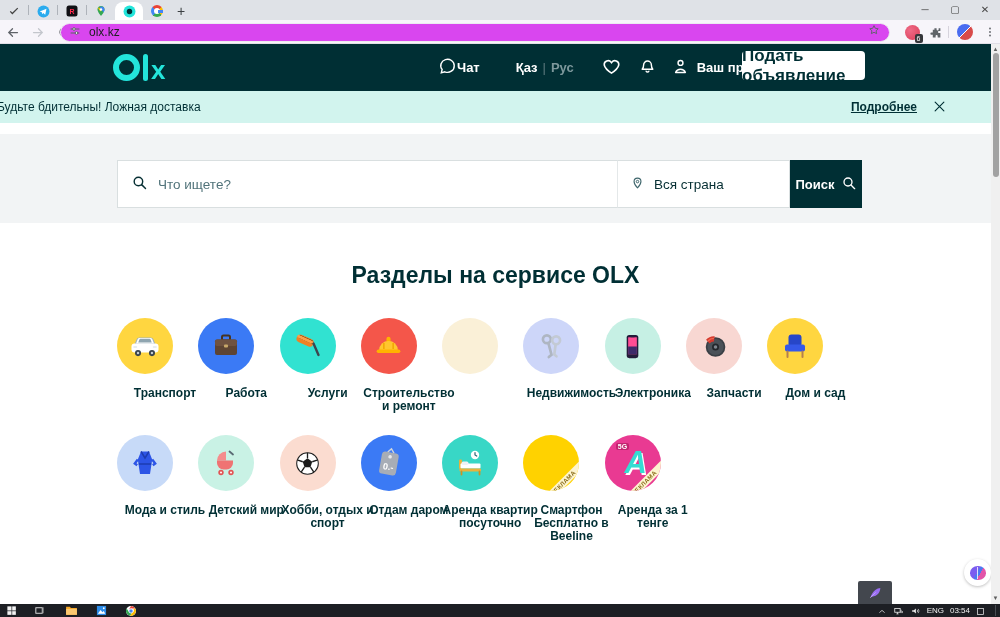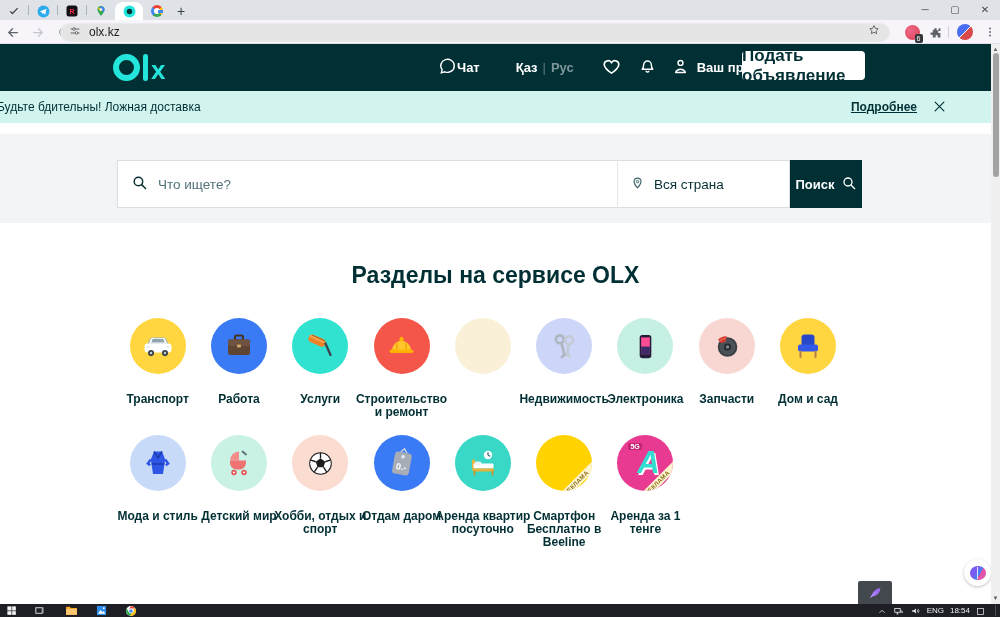--- a/index.html
+++ b/index.html
@@ -11,21 +11,21 @@
   .tab{width:28px;height:18px;margin-top:2px;display:flex;align-items:center;justify-content:center;position:relative;}
   .tab.active{background:#fff;border-radius:8px 8px 0 0;}
   .tab .fav{display:flex;align-items:center;justify-content:center;}
   .tab-sep{width:1px;height:10px;background:#aeb3ba;}
   .newtab{width:20px;height:18px;margin-top:2px;display:flex;align-items:center;justify-content:center;
     color:#3c4043;font-size:14px;line-height:1;}
   .win-controls{position:absolute;right:0;top:0;height:20px;display:flex;align-items:center;}
   .win-controls span{width:30px;text-align:center;font-size:10px;color:#454545;line-height:20px;}
   .toolbar{position:absolute;left:0;top:20px;width:1000px;height:24px;background:#f7f5fa;border-bottom:1px solid #e1dfe7;box-sizing:border-box;}
   .tb-icon{position:absolute;top:2px;width:20px;height:20px;display:flex;align-items:center;justify-content:center;}
-  .omnibox{position:absolute;left:60px;top:2.5px;width:830px;height:19px;background:#e5e5e5;border:1px solid #eceaf1;
+  .omnibox{position:absolute;left:60px;top:2.5px;width:830px;height:19px;background:#d946ef;border:1px solid #eceaf1;
     border-radius:10px;display:flex;align-items:center;box-sizing:border-box;padding:0 8px;}
   .omni-url{font-size:12px;color:#202124;margin-left:8px;flex:1;}
   .ext-badge{position:absolute;right:-3px;bottom:-3px;background:#35363a;color:#fff;font-size:7px;
     padding:0 2px;border-radius:2px;line-height:9px;}
   .avatar{width:16px;height:16px;border-radius:50%;background:linear-gradient(135deg,#4a6cf0 0 48%,#fff 48% 52%,#d84a4a 52%);}
   .gicon{width:12px;height:12px;border-radius:50%;position:relative;
     background:conic-gradient(from -45deg,#ea4335 0 90deg,#fbbc04 90deg 180deg,#34a853 180deg 270deg,#4285f4 270deg 360deg);}
   .gicon::after{content:"";position:absolute;inset:3px;background:#fff;border-radius:50%;}
   .gicon::before{content:"";position:absolute;right:0;top:5px;width:5px;height:3px;background:#4285f4;z-index:1;}
   
@@ -55,21 +55,21 @@
   .sfield input{border:none;outline:none;font-size:13.5px;color:#062f33;background:transparent;width:100%;
     font-family:"Liberation Sans",sans-serif;}
   .sfield input::placeholder{color:#51737a;opacity:1;}
   .sbtn{width:72px;height:48px;background:#002f34;color:#fff;display:flex;align-items:center;justify-content:center;
     gap:6px;font-size:13px;font-weight:700;border:none;}
   .sections-title{position:absolute;left:0;top:218px;width:100%;text-align:center;margin:0;
     font-size:23px;font-weight:700;color:#002f34;}
   .cat-row{position:absolute;left:117px;width:740px;display:flex;}
   .cat-row.r1{top:274px;}
   .cat-row.r2{top:391px;}
-  .cat-cell{width:81.3px;display:flex;flex-direction:column;align-items:center;gap:6px;}
+  .cat-cell{width:81.3px;display:flex;flex-direction:column;align-items:flex-start;}
   .cat-circle{width:56px;height:56px;border-radius:50%;display:flex;align-items:center;justify-content:center;
     position:relative;overflow:hidden;}
   .cat-label{margin-top:13px;width:96px;text-align:center;font-size:12px;font-weight:600;color:#002f34;line-height:1.1;}
   .ad-ribbon{position:absolute;right:-14px;bottom:4px;transform:rotate(-45deg);background:#fdf4cf;color:#8a6d1a;
     font-size:6px;font-weight:700;padding:1px 14px;letter-spacing:.4px;}
   .beeline-bg{background:linear-gradient(180deg,#141414 0 19%,#ffd200 19% 38%,#141414 38% 62%,#ffd200 62% 81%,#141414 81% 100%);}
   .bigA{font-size:31px;font-weight:800;font-style:italic;color:#35dcd2;text-shadow:1.5px 1.5px 0 #fff;margin-left:6px;}
   .fiveg{position:absolute;top:8px;left:11px;font-size:7px;font-weight:700;color:#fff;background:#c2246f;
     padding:0 2px;border-radius:2px;}
   .feather-widget{position:absolute;left:858px;top:537px;width:34px;height:27px;background:#43474e;border-radius:2px;
@@ -536,20 +536,20 @@
           </svg></span>
       <span><svg xmlns="http://www.w3.org/2000/svg" width="11" height="10" viewBox="0 0 24 24">
             <rect x="3" y="6" width="13" height="9" fill="none" stroke="#e6e6e6" stroke-width="2"></rect>
             <path d="M7 19h5M9.5 15v4M18 9v8M21 12v5" stroke="#e6e6e6" stroke-width="2"></path>
           </svg></span>
       <span><svg xmlns="http://www.w3.org/2000/svg" width="11" height="10" viewBox="0 0 24 24">
             <path d="M4 10v4h4l5 4V6l-5 4z" fill="#e6e6e6"></path>
             <path d="M16 9a4.5 4.5 0 0 1 0 6M18.5 7a8 8 0 0 1 0 10" stroke="#e6e6e6" stroke-width="1.6" fill="none"></path>
           </svg></span>
       <span class="txt">ENG</span>
-      <span class="txt">18:54</span>
+      <span class="txt">03:54</span>
       <span><svg xmlns="http://www.w3.org/2000/svg" width="9" height="9" viewBox="0 0 24 24">
             <rect x="4" y="4" width="16" height="16" fill="none" stroke="#e6e6e6" stroke-width="2"></rect>
           </svg></span>
       <span class="tk-sep"></span>
     </div>
   </div>
 </div>
 
 </body></html>

